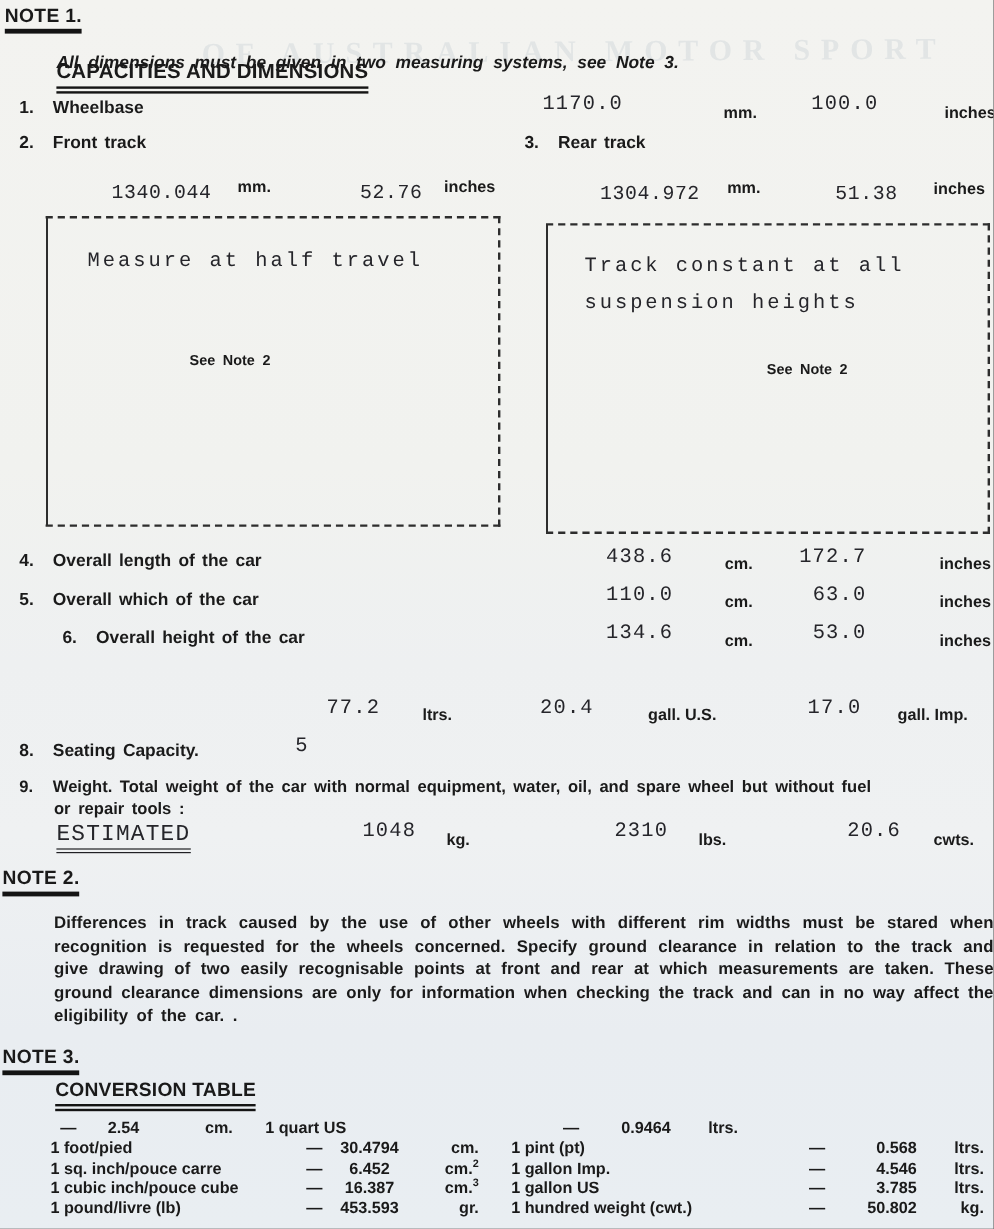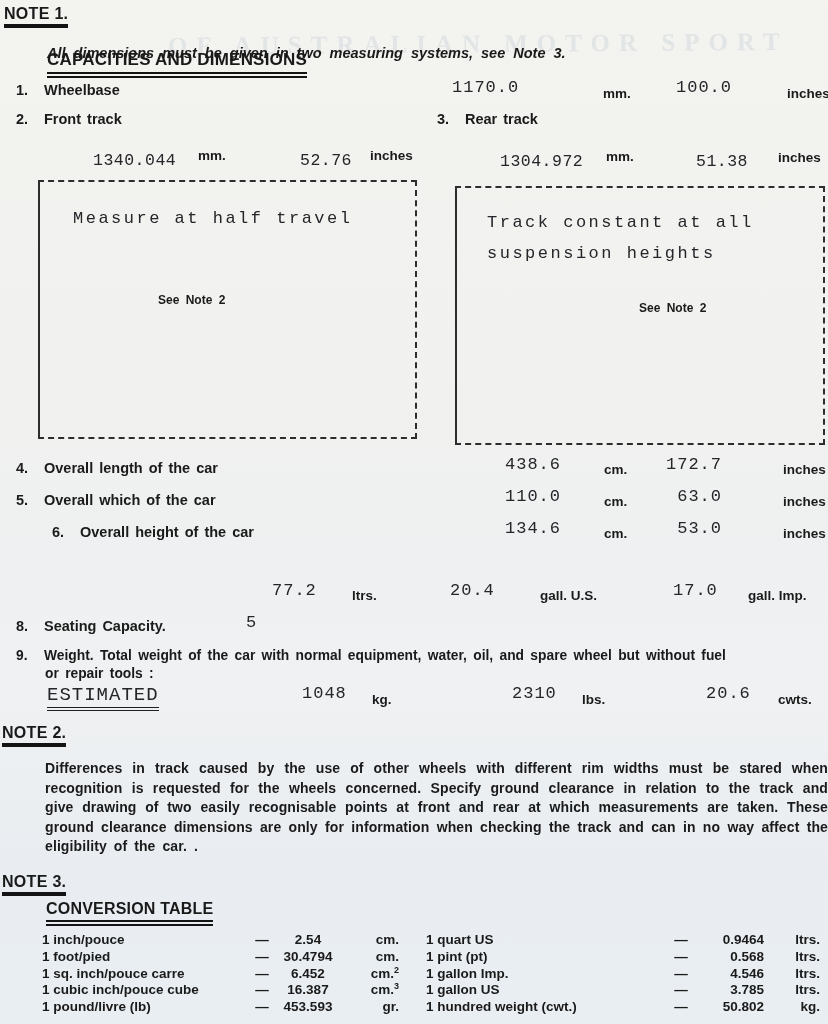--- a/index.html
+++ b/index.html
@@ -134,21 +134,20 @@
 
   <div class="abs print h-note" style="left:2px;top:724px;">NOTE 2.</div>
   <div class="abs print para" style="left:45px;top:759px;width:783px;">Differences in track caused by the use of other wheels with different rim widths must be stared when recognition is requested for the wheels concerned.  Specify ground clearance in relation to the track and give drawing of two easily recognisable points at front and rear at which measurements are taken.  These ground clearance dimensions are only for information when checking the track and can in no way affect the eligibility of the car. .</div>
 
   <div class="abs print h-note" style="left:2px;top:873px;">NOTE 3.</div>
   <div class="abs print h-sec" style="left:46px;top:900px;font-size:16px;">CONVERSION TABLE</div>
 
   <div class="abs print ct">
 
     <div class="ct-row">
-      <span class="ct-l-label">1 inch/pouce</span>
         <span class="ct-dash">—</span>
         <span class="ct-l-val">2.54</span>
         <span class="ct-l-unit"><span>cm.</span><sup></sup></span>
         <span class="ct-gap"></span>
         <span class="ct-r-label">1 quart US</span>
         <span class="ct-dash">—</span>
         <span class="ct-r-val">0.9464</span>
         <span class="ct-r-unit">ltrs.</span>
     </div>
 

